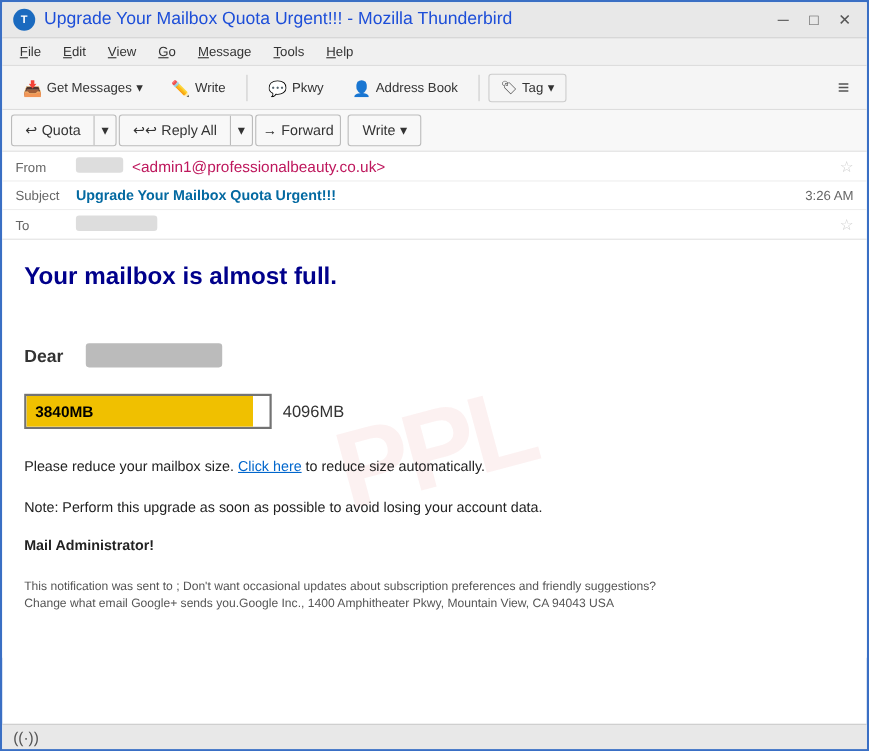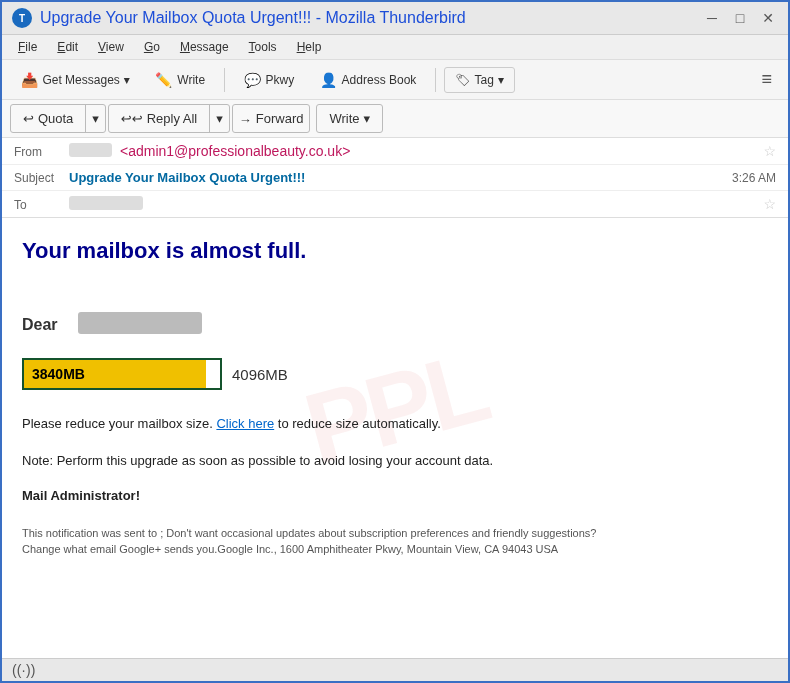--- a/index.html
+++ b/index.html
@@ -287,22 +287,22 @@
     }
 
     
     .quota-bar-container {
       display: flex;
       align-items: center;
       gap: 10px;
       margin-bottom: 24px;
     }
     .quota-bar-outer {
-      border: 2px solid #14532d;
-      width: 200px;
+      border: 2px solid #737373;
+      width: 225px;
       height: 32px;
       display: flex;
       overflow: hidden;
     }
     .quota-bar-fill {
       background: #f0c000;
       height: 100%;
       display: flex;
       align-items: center;
       padding-left: 8px;
@@ -493,19 +493,19 @@
     <p class="email-para">
       <span>Please reduce your mailbox size.</span>
       <a class="email-link">Click here</a>
       <span>to reduce size automatically.</span>
     </p>
 
     <p class="email-note">Note: Perform this upgrade as soon as possible to avoid  losing your account data.</p>
 
     <p class="email-admin">Mail Administrator!</p>
     <p class="email-footer-text">This notification was sent to ; Don't want occasional updates about subscription preferences and friendly suggestions?</p>
-    <p class="email-footer-text">Change what email Google+ sends you.Google Inc., 1600 Amphitheater Pkwy, Mountain View, CA 94043 USA</p>
+    <p class="email-footer-text">Change what email Google+ sends you.Google Inc., 1400 Amphitheater Pkwy, Mountain View, CA 94043 USA</p>
   </div>
 </div>
 
 <div class="statusbar">
   <span class="signal-icon">((·))</span>
 </div>
 
 </body></html>

